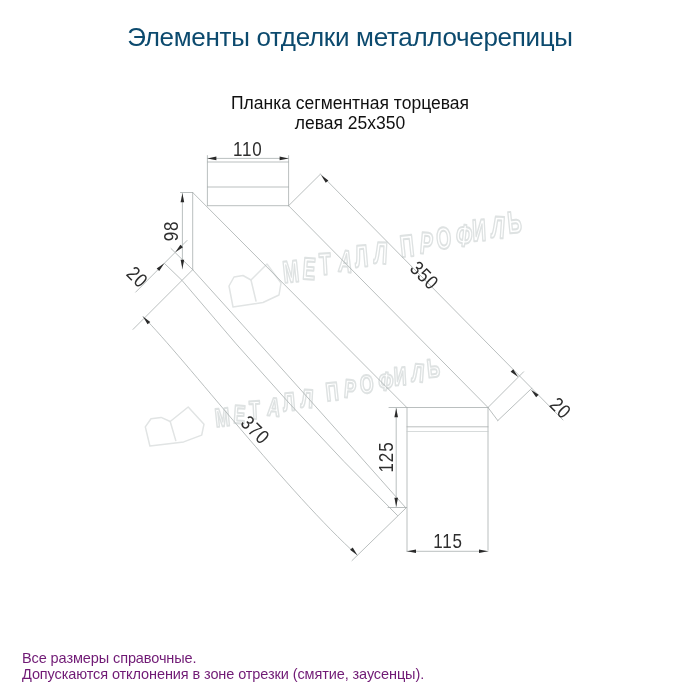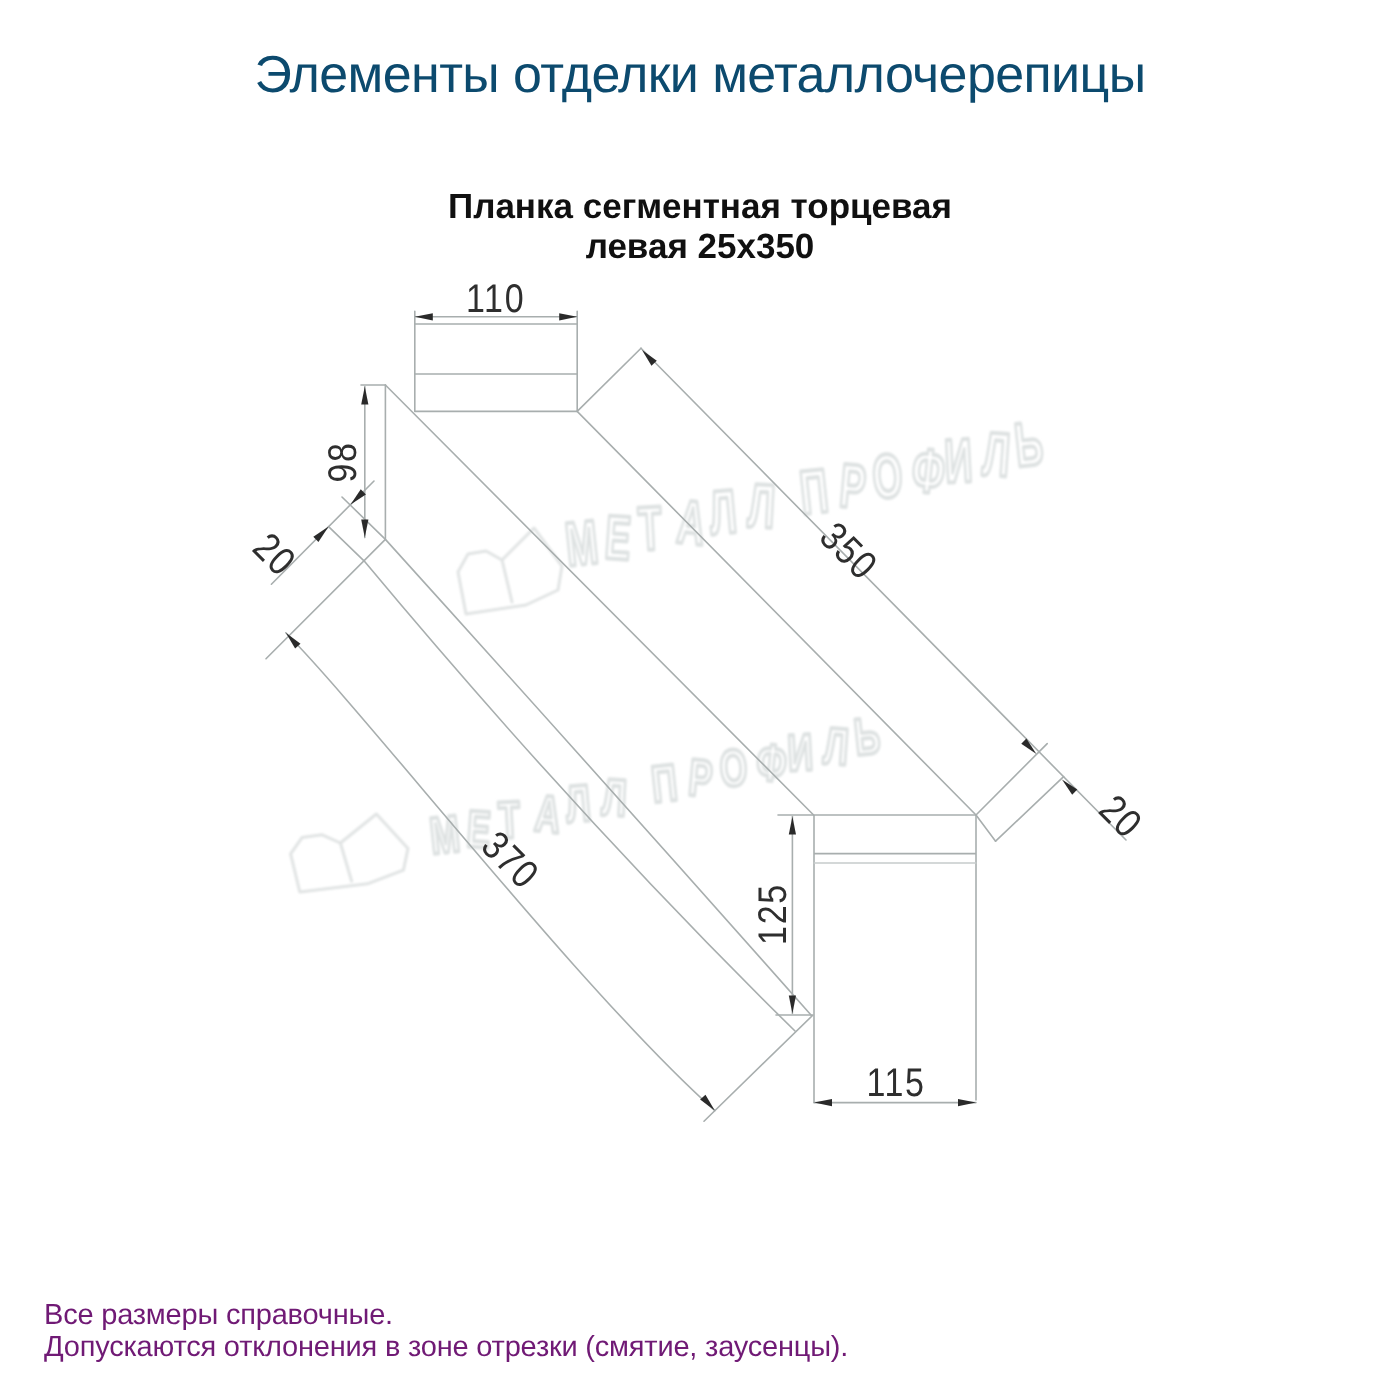--- a/index.html
+++ b/index.html
@@ -1,21 +1,21 @@
 <!DOCTYPE html>
 <html><head>
 <meta charset="utf-8">
 <style>
   html,body{margin:0;padding:0;background:#ffffff;}
   #page{position:relative;will-change:transform;width:700px;height:700px;background:#ffffff;overflow:hidden;
         font-family:"Liberation Sans", sans-serif;}
   .title{position:absolute;left:0;top:22px;width:700px;text-align:center;
          font-size:26px;color:#0c4a6e;letter-spacing:-0.3px;}
   .sub{position:absolute;left:0;top:93px;width:700px;text-align:center;
-       font-size:17.5px;color:#101010;line-height:20px;font-weight:bold;}
+       font-size:17.5px;color:#101010;line-height:20px;}
   .foot{font-family:"Liberation Sans", sans-serif;position:absolute;left:22px;top:650px;font-size:14.5px;color:#701a75;line-height:16.4px;letter-spacing:-0.1px;}
 </style>
 </head>
 <body>
 <div id="page">
 
   <div class="title">Элементы отделки металлочерепицы</div>
 
   <div class="sub">Планка сегментная торцевая<br>левая 25х350</div>
 

